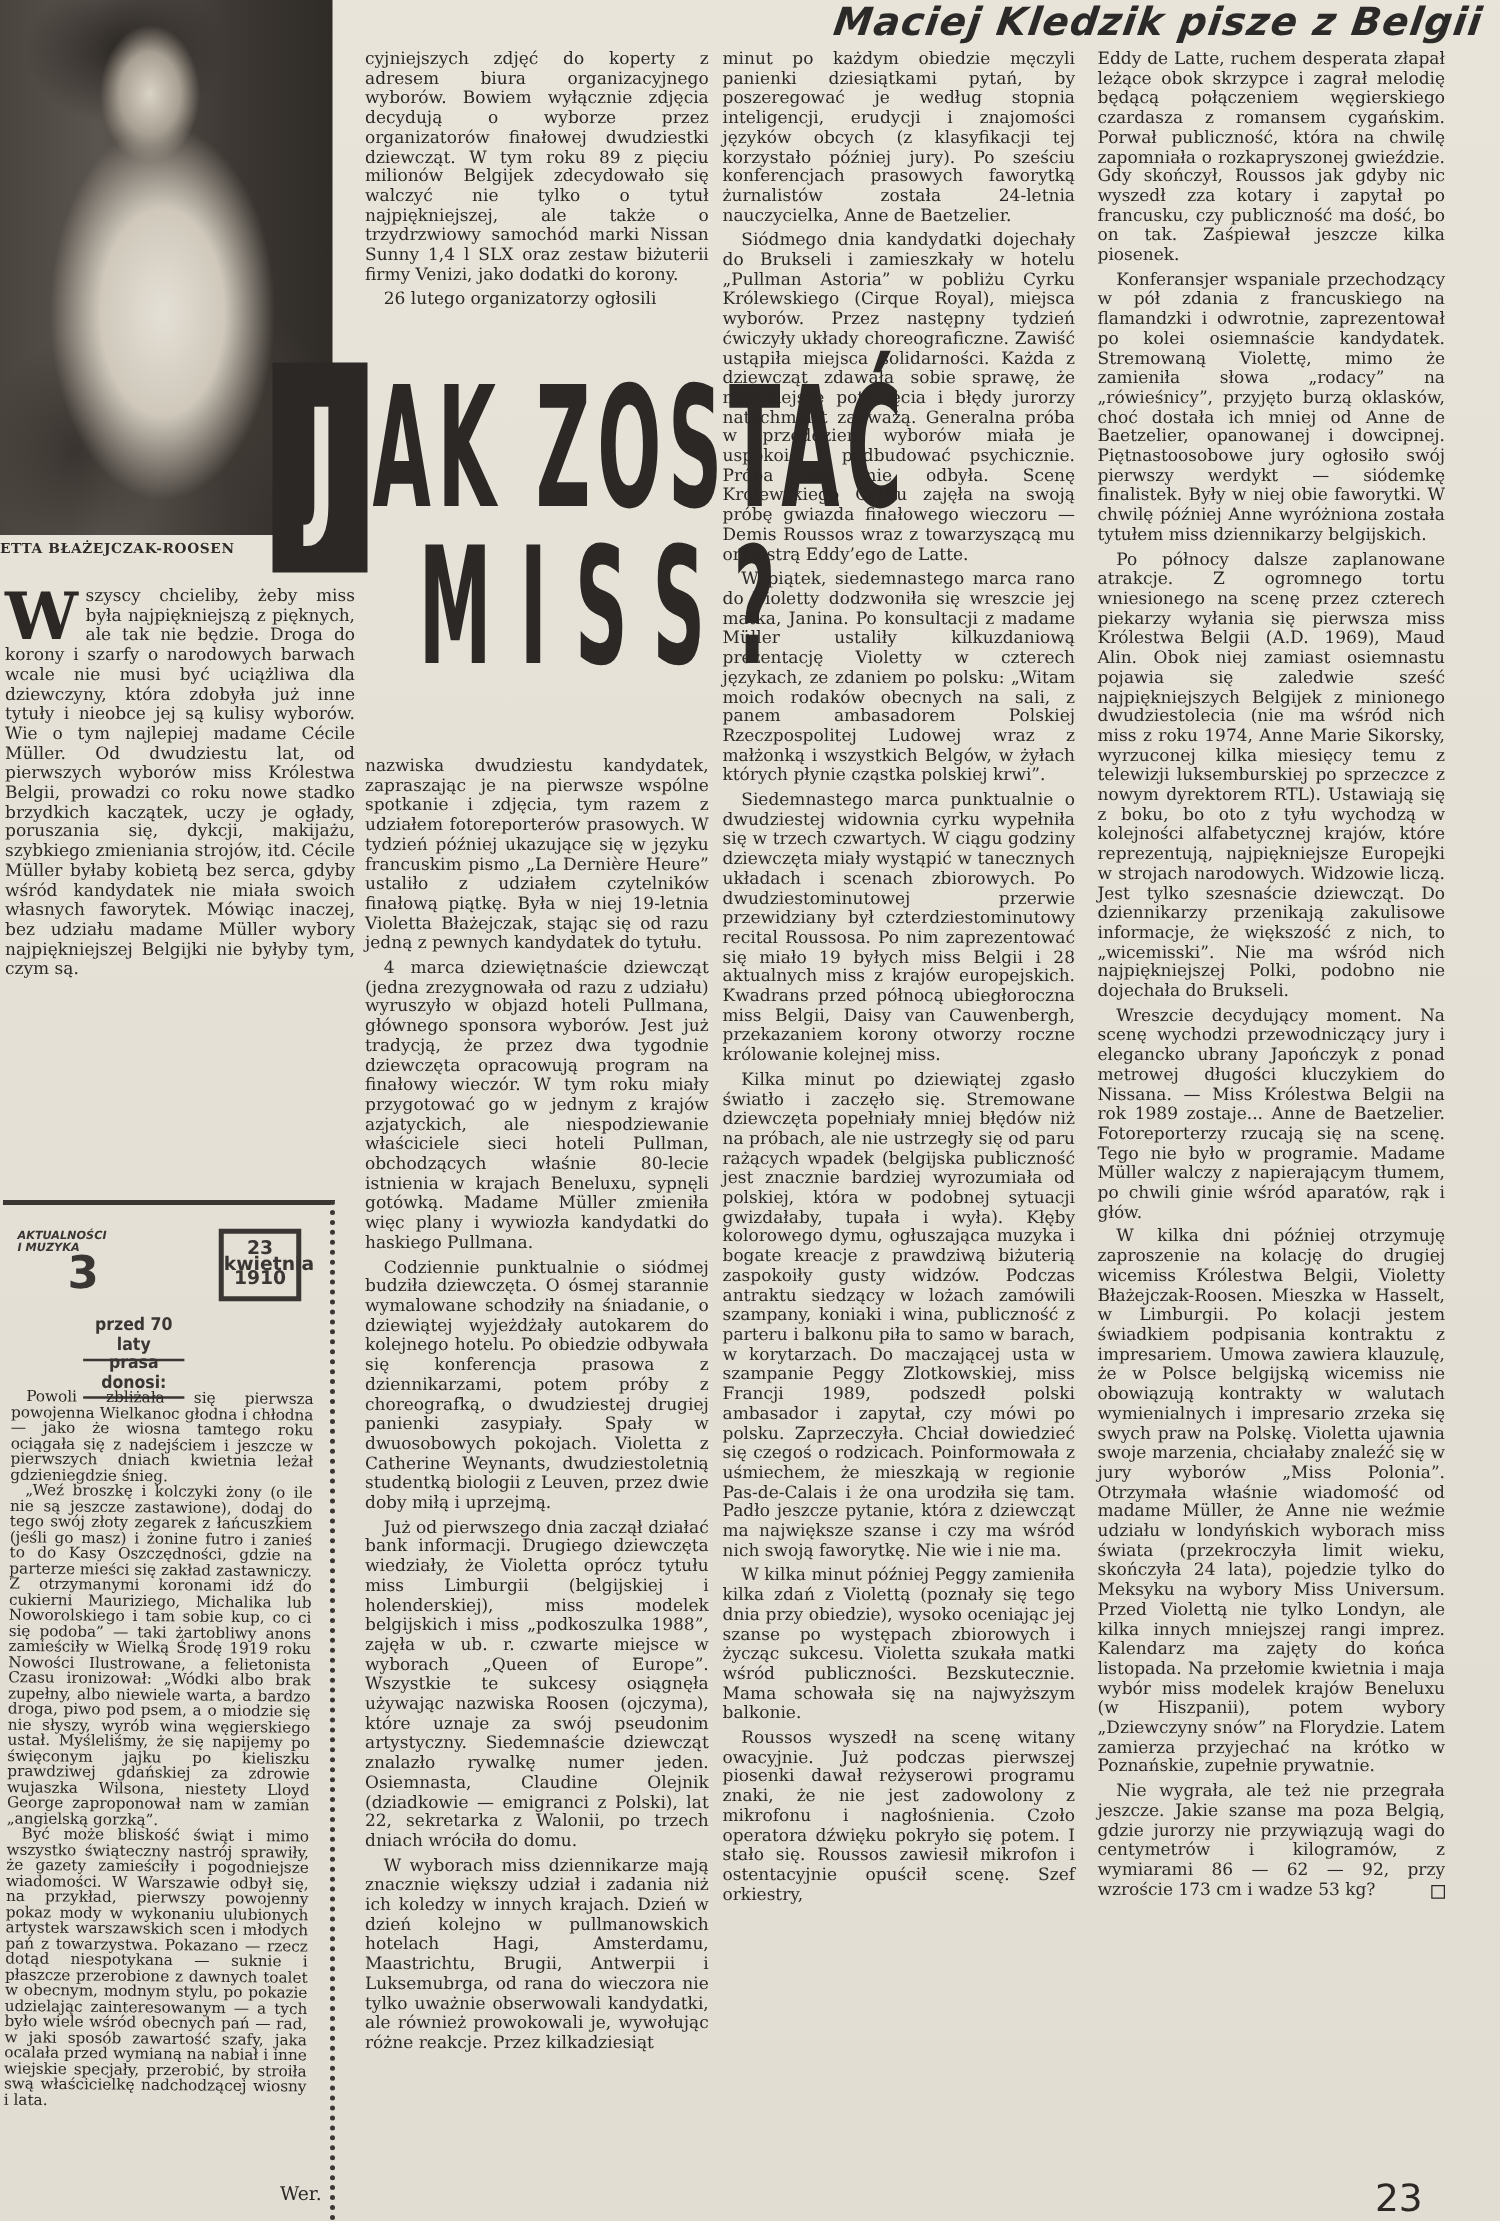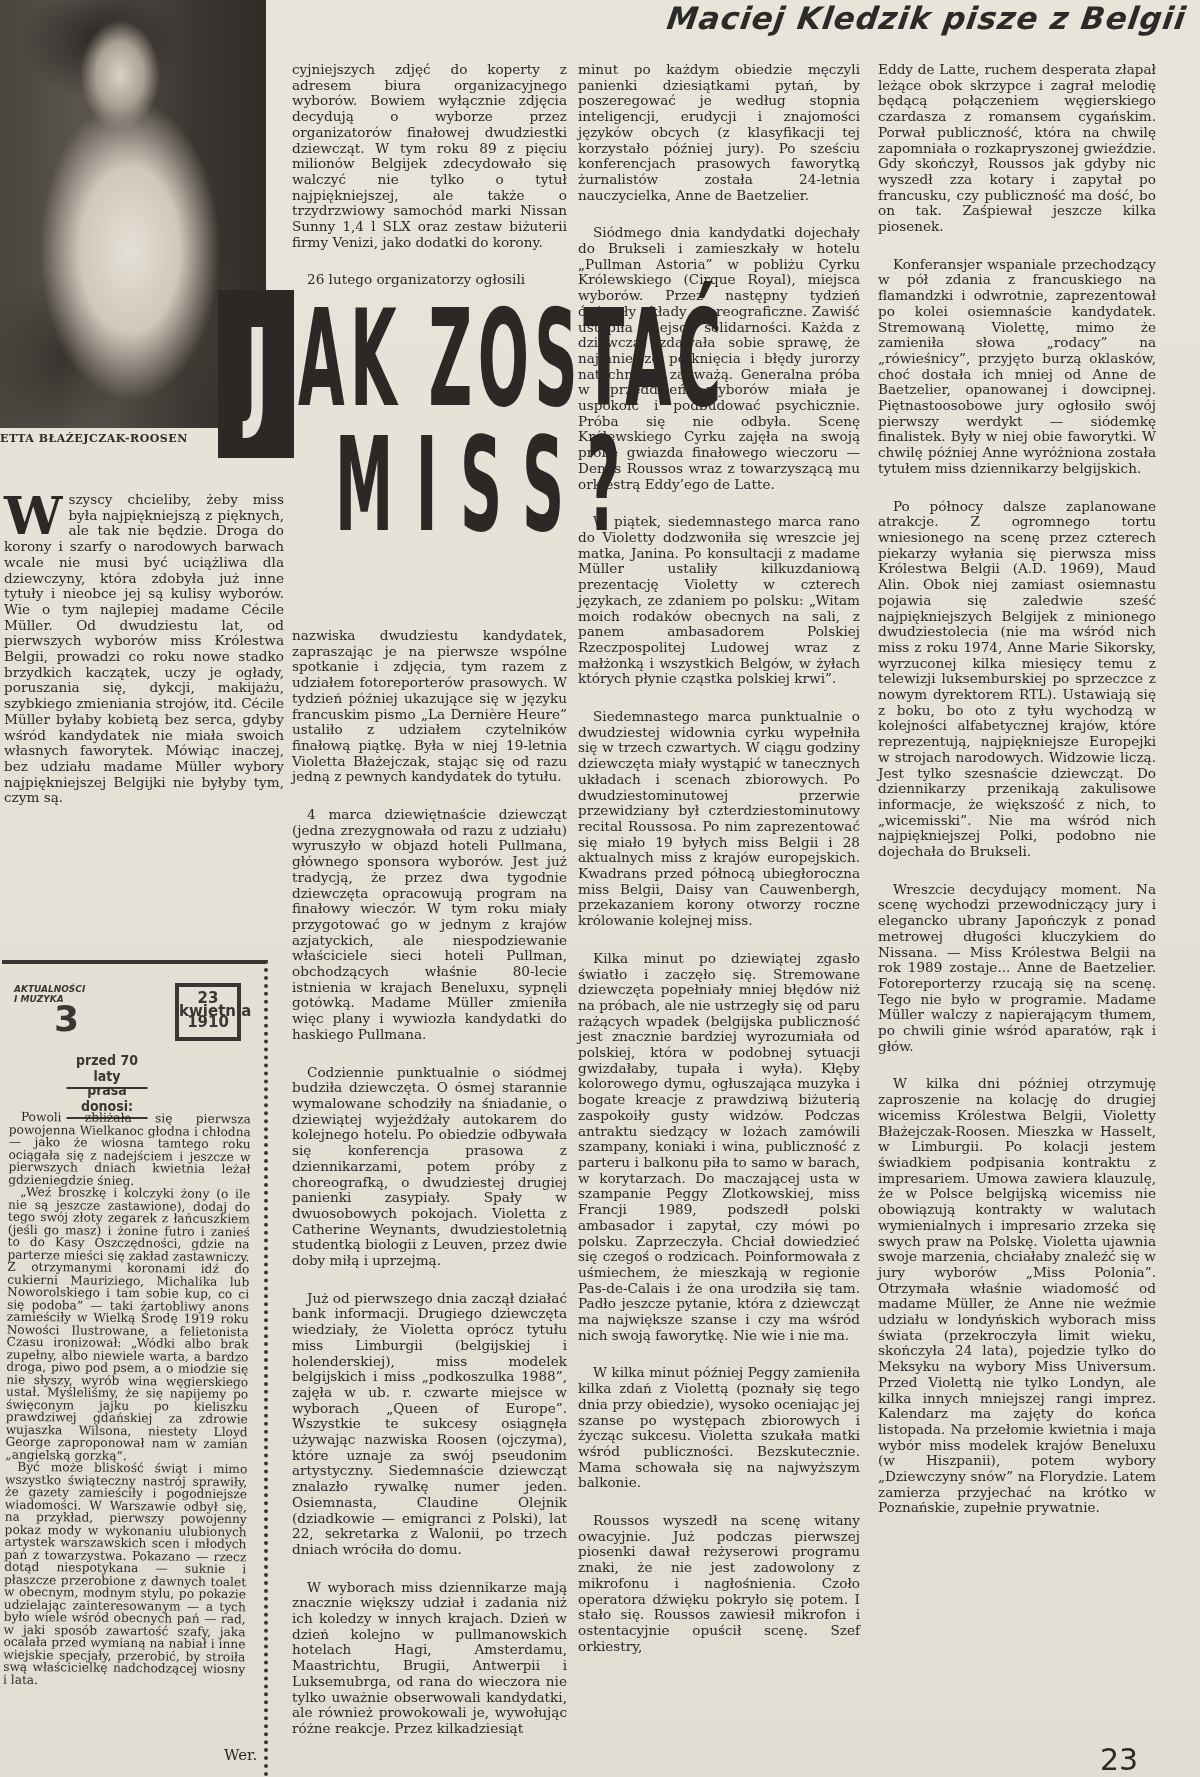--- a/index.html
+++ b/index.html
@@ -49,21 +49,21 @@
     .title-line {
       position: absolute; color: #2b2826; font-family: "DejaVu Sans", sans-serif;
       font-weight: bold; line-height: 1; transform-origin: left top; white-space: nowrap;
     }
     .title-1 { left: 298px; top: 292px; font-size: 134px; transform: scaleX(.45); letter-spacing: 12px; }
     .title-2 { left: 335px; top: 420px; font-size: 130px; transform: scaleX(.45); letter-spacing: 50px; }
     .col {
       position: absolute; font-size: 13.6px; line-height: 15.7px; text-align: justify;
       hyphens: none;
     }
-    .col p { text-indent: 15px; margin-bottom: 4px; margin-top: 22px; }
+    .col p { text-indent: 15px; margin-bottom: 4px; }
     .col p.noindent { text-indent: 0; }
     .col1 { left: 4px; top: 470px; width: 280px; }
     .col2a { left: 292px; top: 40px; width: 275px; }
     .col2b { left: 292px; top: 606px; width: 275px; }
     .col3 { left: 578px; top: 40px; width: 282px; }
     .col4 { left: 878px; top: 40px; width: 278px; }
     .lead { font-weight: normal; }
     .lead-dropcap {
       float: left; font-size: 52px; line-height: 44px; margin: 2px 6px 0 0;
       font-family: "DejaVu Serif", serif; font-weight: bold; color: #2b2826;
@@ -152,20 +152,21 @@
     <p>W kilka minut później Peggy zamieniła kilka zdań z Violettą (poznały się tego dnia przy obiedzie), wysoko oceniając jej szanse po występach zbiorowych i życząc sukcesu. Violetta szukała matki wśród publiczności. Bezskutecznie. Mama schowała się na najwyższym balkonie.</p>
     <p>Roussos wyszedł na scenę witany owacyjnie. Już podczas pierwszej piosenki dawał reżyserowi programu znaki, że nie jest zadowolony z mikrofonu i nagłośnienia. Czoło operatora dźwięku pokryło się potem. I stało się. Roussos zawiesił mikrofon i ostentacyjnie opuścił scenę. Szef orkiestry,</p>
   </div>
 
   <div class="col col4">
     <p class="noindent">Eddy de Latte, ruchem desperata złapał leżące obok skrzypce i zagrał melodię będącą połączeniem węgierskiego czardasza z romansem cygańskim. Porwał publiczność, która na chwilę zapomniała o rozkapryszonej gwieździe. Gdy skończył, Roussos jak gdyby nic wyszedł zza kotary i zapytał po francusku, czy publiczność ma dość, bo on tak. Zaśpiewał jeszcze kilka piosenek.</p>
     <p>Konferansjer wspaniale przechodzący w pół zdania z francuskiego na flamandzki i odwrotnie, zaprezentował po kolei osiemnaście kandydatek. Stremowaną Violettę, mimo że zamieniła słowa „rodacy” na „rówieśnicy”, przyjęto burzą oklasków, choć dostała ich mniej od Anne de Baetzelier, opanowanej i dowcipnej. Piętnastoosobowe jury ogłosiło swój pierwszy werdykt — siódemkę finalistek. Były w niej obie faworytki. W chwilę później Anne wyróżniona została tytułem miss dziennikarzy belgijskich.</p>
     <p>Po północy dalsze zaplanowane atrakcje. Z ogromnego tortu wniesionego na scenę przez czterech piekarzy wyłania się pierwsza miss Królestwa Belgii (A.D. 1969), Maud Alin. Obok niej zamiast osiemnastu pojawia się zaledwie sześć najpiękniejszych Belgijek z minionego dwudziestolecia (nie ma wśród nich miss z roku 1974, Anne Marie Sikorsky, wyrzuconej kilka miesięcy temu z telewizji luksemburskiej po sprzeczce z nowym dyrektorem RTL). Ustawiają się z boku, bo oto z tyłu wychodzą w kolejności alfabetycznej krajów, które reprezentują, najpiękniejsze Europejki w strojach narodowych. Widzowie liczą. Jest tylko szesnaście dziewcząt. Do dziennikarzy przenikają zakulisowe informacje, że większość z nich, to „wicemisski”. Nie ma wśród nich najpiękniejszej Polki, podobno nie dojechała do Brukseli.</p>
     <p>Wreszcie decydujący moment. Na scenę wychodzi przewodniczący jury i elegancko ubrany Japończyk z ponad metrowej długości kluczykiem do Nissana. — Miss Królestwa Belgii na rok 1989 zostaje... Anne de Baetzelier. Fotoreporterzy rzucają się na scenę. Tego nie było w programie. Madame Müller walczy z napierającym tłumem, po chwili ginie wśród aparatów, rąk i głów.</p>
     <p>W kilka dni później otrzymuję zaproszenie na kolację do drugiej wicemiss Królestwa Belgii, Violetty Błażejczak-Roosen. Mieszka w Hasselt, w Limburgii. Po kolacji jestem świadkiem podpisania kontraktu z impresariem. Umowa zawiera klauzulę, że w Polsce belgijską wicemiss nie obowiązują kontrakty w walutach wymienialnych i impresario zrzeka się swych praw na Polskę. Violetta ujawnia swoje marzenia, chciałaby znaleźć się w jury wyborów „Miss Polonia”. Otrzymała właśnie wiadomość od madame Müller, że Anne nie weźmie udziału w londyńskich wyborach miss świata (przekroczyła limit wieku, skończyła 24 lata), pojedzie tylko do Meksyku na wybory Miss Universum. Przed Violettą nie tylko Londyn, ale kilka innych mniejszej rangi imprez. Kalendarz ma zajęty do końca listopada. Na przełomie kwietnia i maja wybór miss modelek krajów Beneluxu (w Hiszpanii), potem wybory „Dziewczyny snów” na Florydzie. Latem zamierza przyjechać na krótko w Poznańskie, zupełnie prywatnie.</p>
+    <p><span>Nie wygrała, ale też nie przegrała jeszcze. Jakie szanse ma poza Belgią, gdzie jurorzy nie przywiązują wagi do centymetrów i kilogramów, z wymiarami 86 — 62 — 92, przy wzroście 173 cm i wadze 53 kg?</span><span class="end-mark"></span></p>
   </div>
 
   <div class="box"></div>
   <div class="box-logo">
     <span>AKTUALNOŚCI I MUZYKA</span>
     <span class="logo-num">3</span>
   </div>
   <div class="box-date">
     <span class="d-day">23</span>
     <span class="d-month">kwietnia</span>

